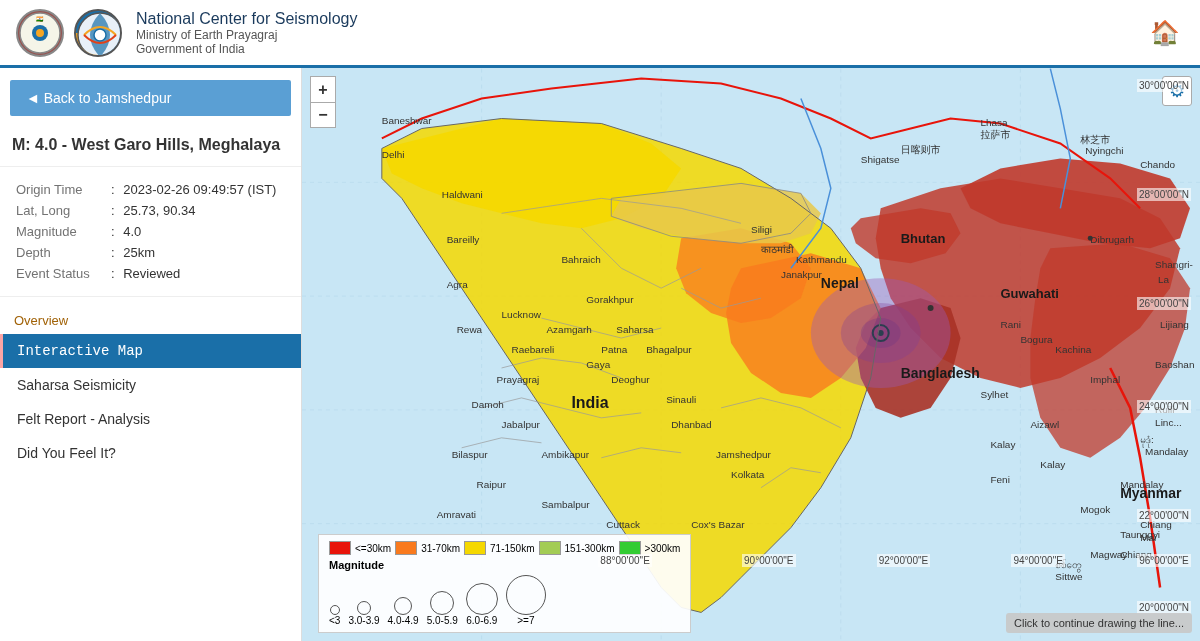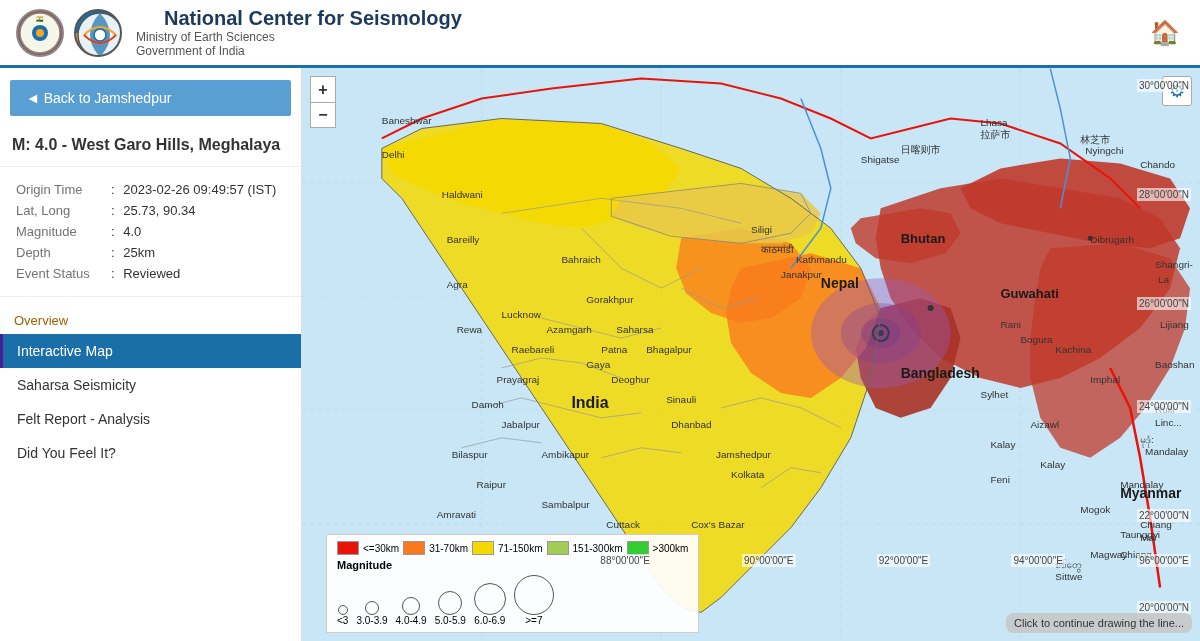--- a/index.html
+++ b/index.html
@@ -38,24 +38,23 @@
     .logo-circle2 {
       width: 48px;
       height: 48px;
       border-radius: 50%;
       border: 2px solid #555;
       overflow: hidden;
       background: conic-gradient(#1a6fa8 0deg 180deg, #f5a623 180deg 270deg, #1a6fa8 270deg 360deg);
       position: relative;
     }
     .header-text h1 {
-      font-size: 20px;
+      font-size: 16px;
       color: #1a3a5c;
-      font-weight: bold;
-      margin-left: 28px;
+      font-weight: normal;
     }
     .header-text p {
       font-size: 12px;
       color: #555;
     }
     .header-home {
       position: absolute;
       right: 20px;
       top: 50%;
       transform: translateY(-50%);
@@ -138,21 +137,22 @@
     .nav-item {
       padding: 9px 14px;
       font-size: 14px;
       color: #333;
       cursor: pointer;
       border-left: 3px solid transparent;
     }
     .nav-item.active {
       background: #1a6fa8;
       color: white;
-      border-left: 3px solid #4c1d95;
+      border-left: 3px solid #fca5a5;
+      font-family: Liberation Mono, monospace;
     }
 
     
     .map-container {
       flex: 1;
       position: relative;
       overflow: hidden;
       background: #c8e6f5;
     }
 
@@ -201,21 +201,21 @@
       font-weight: bold;
     }
     .zoom-btn:first-child {
       border-bottom: none;
     }
 
     
     .map-legend {
       position: absolute;
       bottom: 8px;
-      left: 24px;
+      left: 16px;
       background: rgba(255,255,255,0.92);
       border: 1px solid #ccc;
       padding: 6px 10px;
       font-size: 11px;
     }
     .legend-distance {
       display: flex;
       align-items: center;
       gap: 4px;
       margin-bottom: 4px;
@@ -251,21 +251,21 @@
 
     
     .map-tooltip {
       position: absolute;
       bottom: 8px;
       right: 8px;
       background: rgba(200,200,200,0.9);
       padding: 4px 8px;
       font-size: 11px;
       color: #333;
-      border-radius: 8px;
+      border-radius: 3px;
     }
 
     
     .coord-label {
       position: absolute;
       font-size: 10px;
       color: #444;
       background: rgba(255,255,255,0.6);
       padding: 1px 2px;
     }
@@ -288,21 +288,21 @@
         <circle cx="24" cy="24" r="22" fill="#e8f0f8" stroke="#555" stroke-width="1.5"></circle>
         <path d="M24,2 Q44,24 24,46 Q4,24 24,2" fill="#1a6fa8" opacity="0.7"></path>
         <circle cx="24" cy="24" r="6" fill="white" stroke="#1a6fa8" stroke-width="1.5"></circle>
         <path d="M8,24 Q24,8 40,24" fill="none" stroke="#f5a623" stroke-width="2"></path>
         <path d="M8,24 Q24,40 40,24" fill="none" stroke="#e0421a" stroke-width="2"></path>
       </svg>
     </div>
   </div>
   <div class="header-text">
     <h1>National Center for Seismology</h1>
-    <p>Ministry of Earth Sciences</p>
+    <p>Ministry of Earth Prayagraj</p>
     <p>Government of India</p>
   </div>
   <div class="header-home">🏠</div>
 </div>
 
 <div class="main-container">
 
   <div class="sidebar">
     <button class="back-btn">◄ Back to Jamshedpur</button>
 

